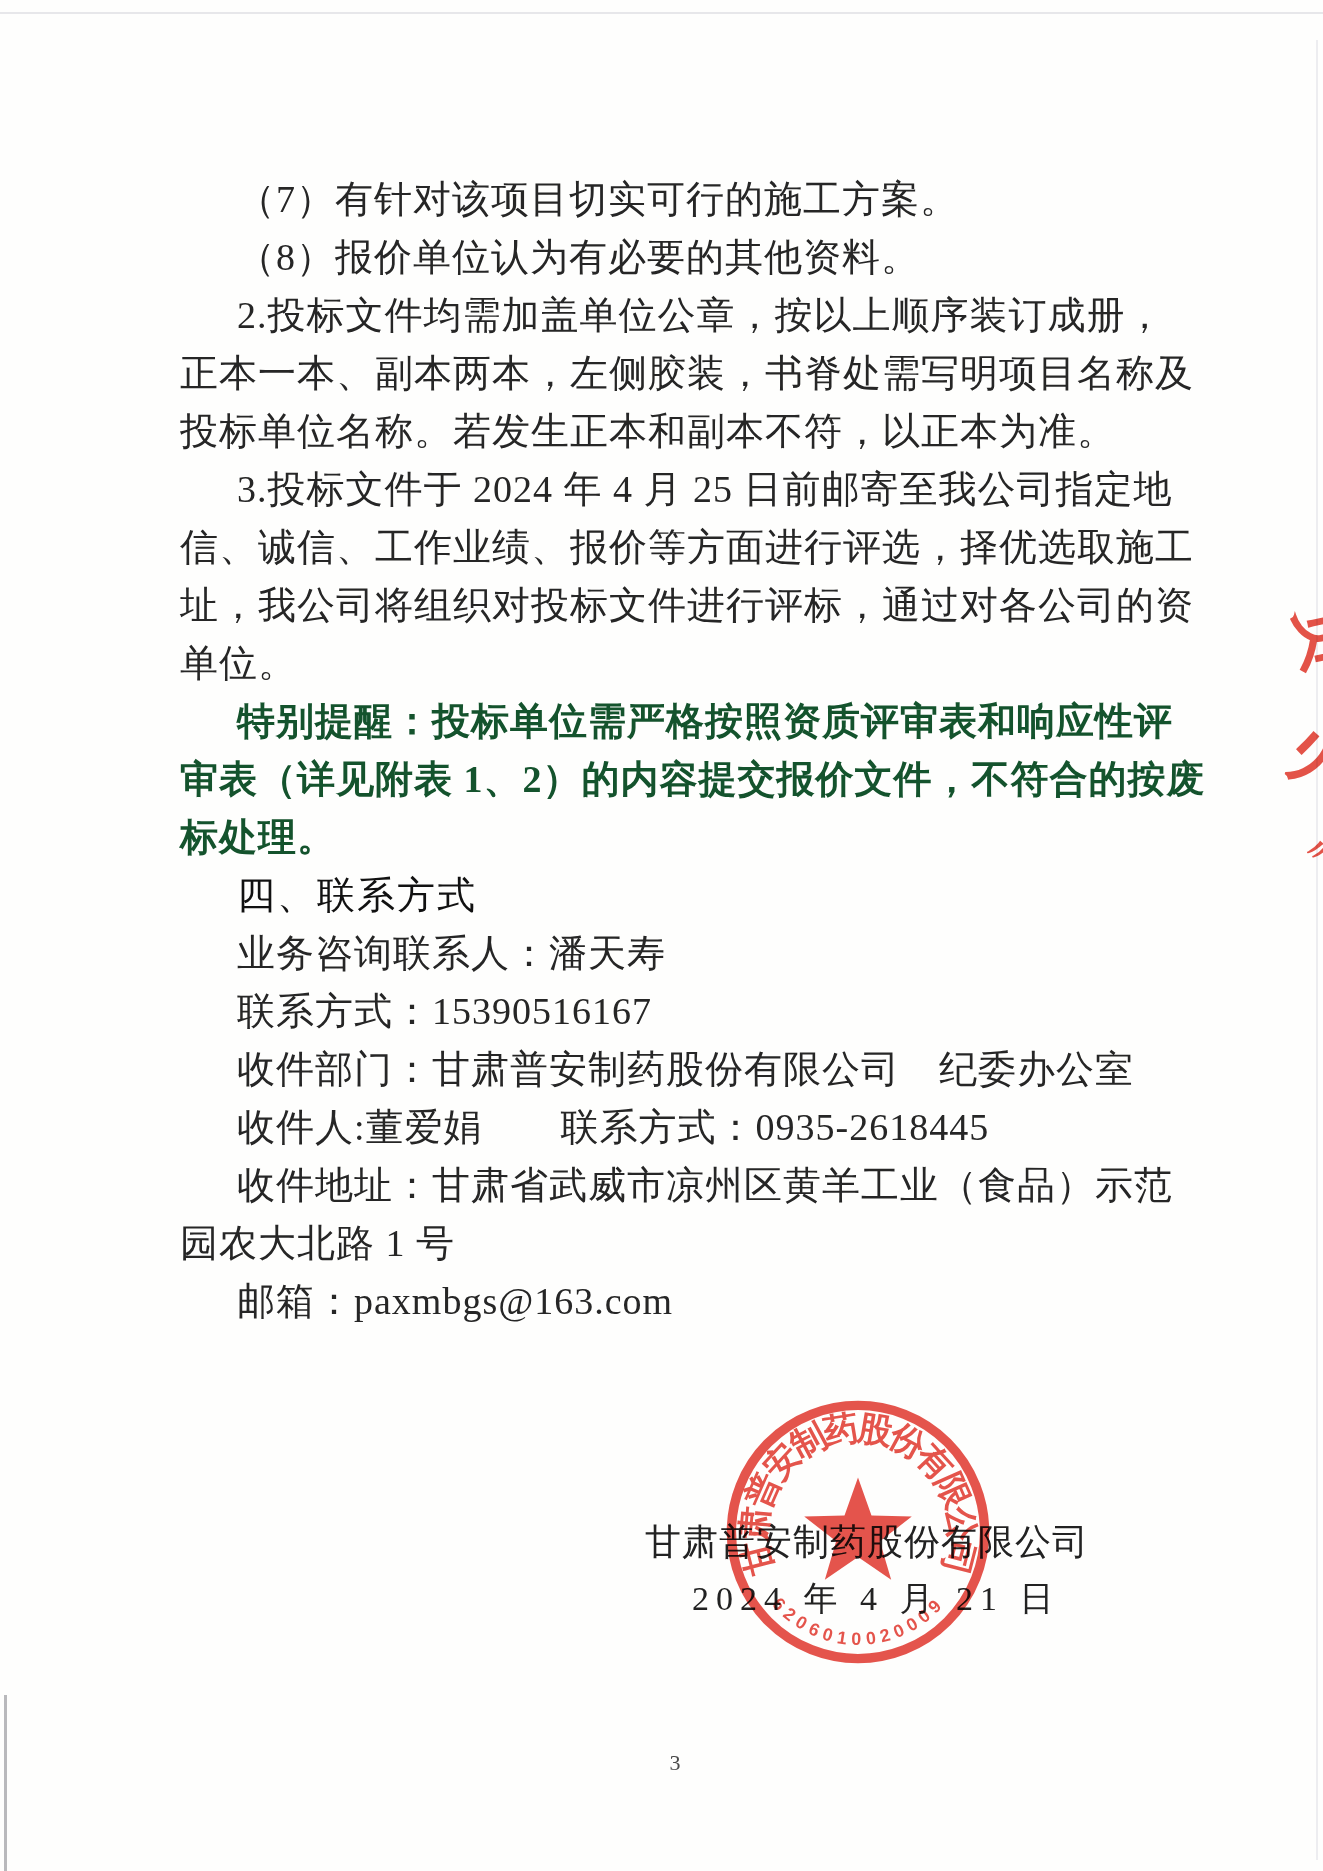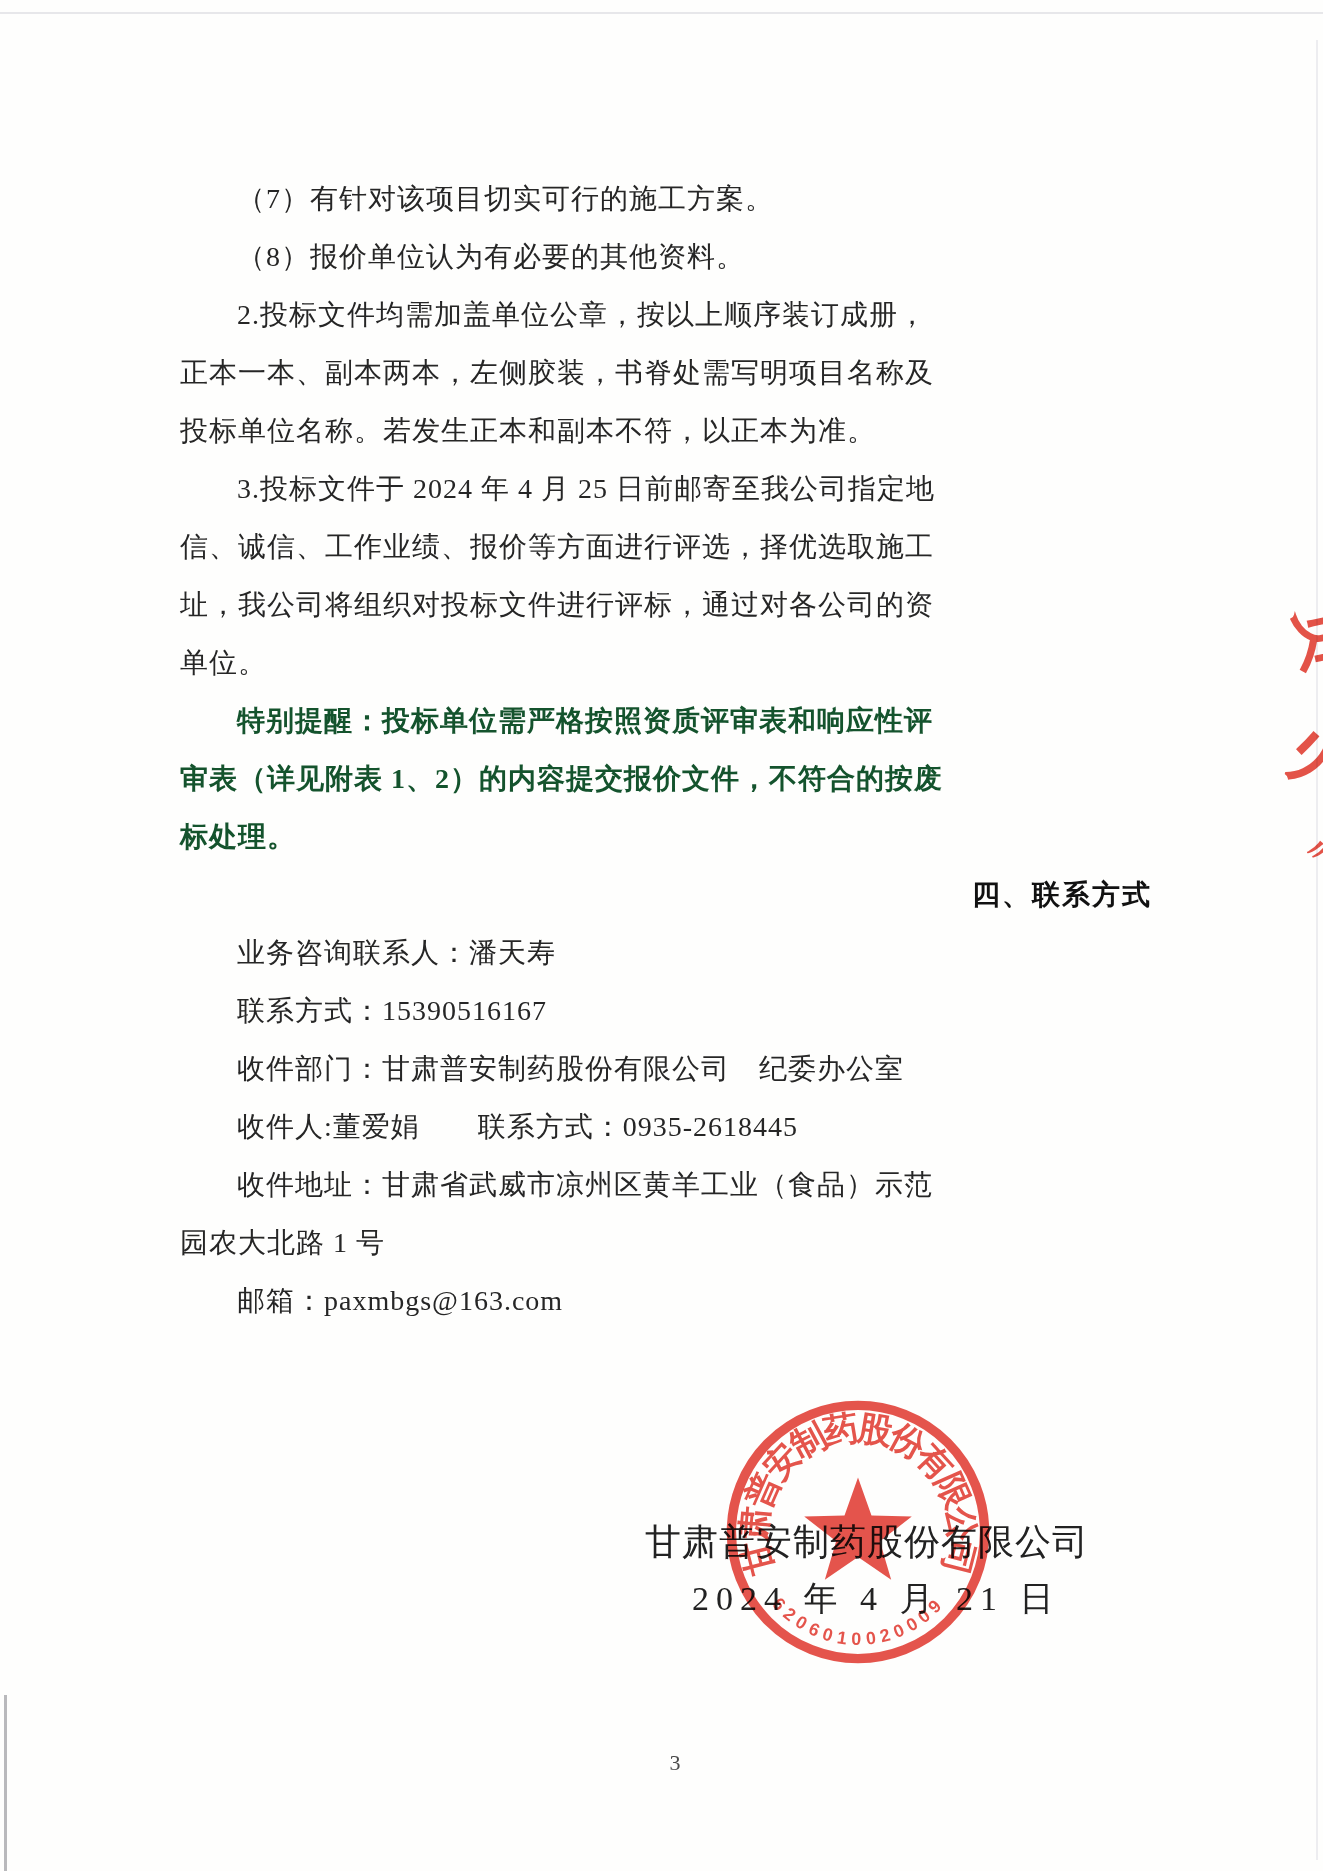--- a/index.html
+++ b/index.html
@@ -14,30 +14,29 @@
   
   .scan-line-top{position:absolute;left:0;top:12px;width:100%;height:2px;background:#e7e7ea;}
   .scan-line-right{position:absolute;right:5px;top:40px;width:2px;height:1820px;background:#ededf0;}
   .scan-line-left{position:absolute;left:4px;top:1695px;width:3px;height:176px;background:#b9b9bc;}
 
   
   .doc-body{
     position:absolute;left:180px;top:170px;width:972px;
   }
   .line{
-    font-size:28px;line-height:58px;height:58px;
+    font-size:38px;line-height:58px;height:58px;
     white-space:pre;letter-spacing:1px;
   }
   .line.indent{padding-left:57px;}
   .line.bold{font-weight:700;color:#14532d;}
   .line.heading{
-    font-weight:700;color:#111;
+    font-weight:400;color:#111;
     font-family:"Liberation Sans","DejaVu Sans",sans-serif;
     letter-spacing:2px;
-    text-align:right;
   }
 
   
   .sig-company{
     position:absolute;left:645px;top:1518px;
     font-size:36px;letter-spacing:1px;color:#222;white-space:pre;
   }
   .sig-date{
     position:absolute;left:692px;top:1576px;
     font-size:34px;letter-spacing:7px;color:#222;white-space:pre;

